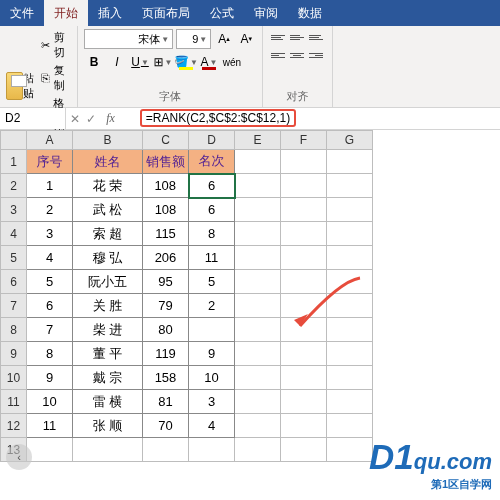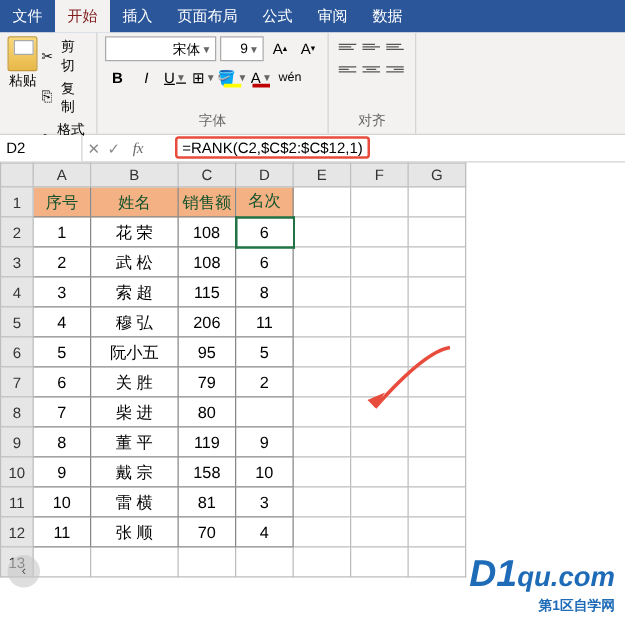--- a/index.html
+++ b/index.html
@@ -5,21 +5,21 @@
 *{box-sizing:border-box;margin:0;padding:0;font-family:"Microsoft YaHei",sans-serif}
 body{background:#fff;width:500px;height:500px;overflow:hidden;position:relative}
 .menubar{background:#2b579a;color:#fff;display:flex;height:26px;font-size:12px}
 .menubar div{padding:5px 10px;cursor:pointer}
 .menubar .active{background:#f3f2f1;color:#7f1d1d}
 .ribbon{background:#f3f2f1;height:82px;border-bottom:1px solid #d4d4d4;display:flex;font-size:11px}
 .grp{border-right:1px solid #d4d4d4;padding:3px 6px;display:flex;flex-direction:column;justify-content:space-between}
 .grp-label{text-align:center;color:#666;font-size:11px;padding-top:2px}
 .clipboard{width:78px}
 .clip-top{display:flex;gap:2px}
-.paste-btn{display:flex;flex-direction:column;align-items:center;width:32px}
+.paste-btn{display:flex;flex-direction:row;align-items:center;width:32px}
 .paste-icon{width:24px;height:28px;background:linear-gradient(#f9d978,#e8b84a);border:1px solid #c49a3a;border-radius:2px;position:relative}
 .paste-icon::after{content:"";position:absolute;top:2px;left:4px;width:14px;height:10px;background:#fff;border:1px solid #aaa}
 .clip-side{display:flex;flex-direction:column;gap:1px;font-size:11px}
 .clip-side div{display:flex;align-items:center;gap:3px;padding:1px}
 .sci{width:13px;height:13px;display:inline-block}
 .font-grp{width:185px}
 .font-row{display:flex;gap:3px;margin-bottom:3px;align-items:center}
 .combo{background:#fff;border:1px solid #ababab;height:20px;font-size:11px;padding:1px 3px;display:flex;align-items:center;justify-content:flex-end}
 .fbtn{width:20px;height:20px;border:1px solid transparent;display:flex;align-items:center;justify-content:center;font-size:12px;cursor:pointer}
 .dd{font-size:8px;color:#666;margin-left:1px}
@@ -33,29 +33,29 @@
 .fx-label{font-style:italic;font-family:Georgia,serif;color:#666;padding:0 4px}
 .formula-bar{flex:1;position:relative;padding:2px 5px}
 .formula-highlight{position:absolute;top:1px;left:17px;border:2px solid #e74c3c;border-radius:3px;padding:0 4px;font-size:12px;background:#fff}
 .sheet{position:relative}
 .grid{border-collapse:collapse;font-size:13px}
 .grid th{background:#e6e6e6;border:1px solid #bdbdbd;font-weight:normal;color:#333;height:19px}
 .grid td{border:1px solid #bdbdbd;height:24px;text-align:center;background:#fff}
 .colhdr{width:46px;font-size:12px}
 .rowhdr{width:26px;background:#e6e6e6;font-size:12px}
 .corner{width:26px;background:#e6e6e6}
-.dh{background:#f4b183!important;font-weight:normal;color:#14532d;border:1px solid #888!important}
+.dh{background:#f4b183!important;font-weight:normal;color:#4c1d95;border:1px solid #888!important}
 .dc{border:1px solid #888!important}
 .selcell{border:2px solid #217346!important;position:relative}
 .arrow{position:absolute;top:146px;left:290px;pointer-events:none;z-index:10}
 .arrow svg{width:80px;height:60px}
 .scroll-hint{position:absolute;left:6px;top:314px;width:26px;height:26px;border-radius:50%;background:rgba(200,200,200,.6);display:flex;align-items:center;justify-content:center;font-size:11px;color:#555}
 .watermark{position:absolute;bottom:8px;right:8px;font-size:22px;font-weight:bold;color:#1e6bb8;font-style:italic}
 .watermark small{font-size:11px;display:block;color:#1e6bb8;font-style:normal;text-align:right}
-.watermark .d1{font-size:30px}
+.watermark .d1{font-size:35px}
 </style>
 </head>
 <body>
 
 <div class="menubar">
   <div>文件</div>
   <div class="active">开始</div>
   <div>插入</div>
   <div>页面布局</div>
   <div>公式</div>

